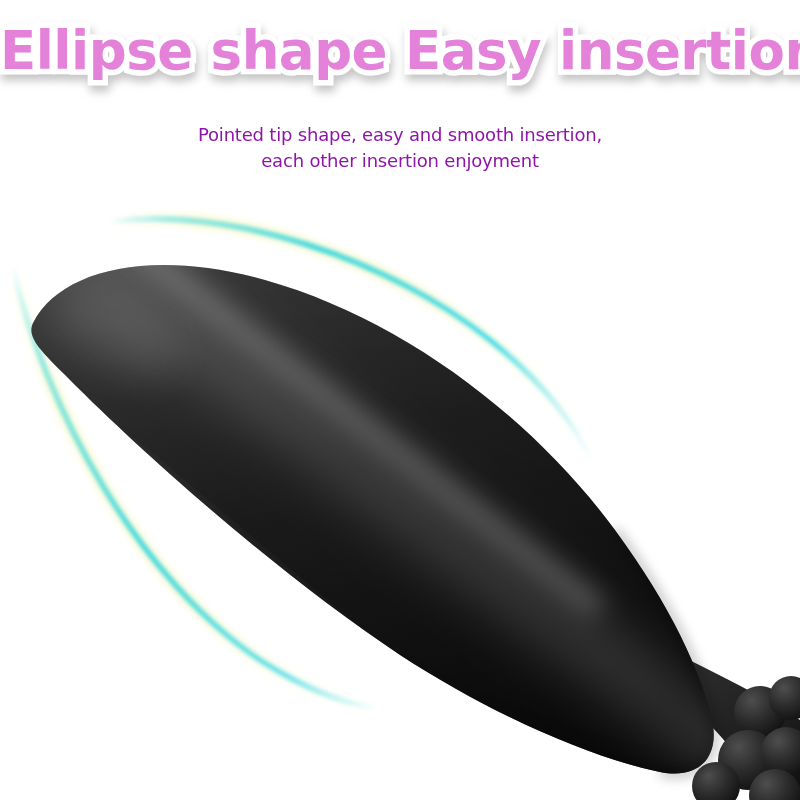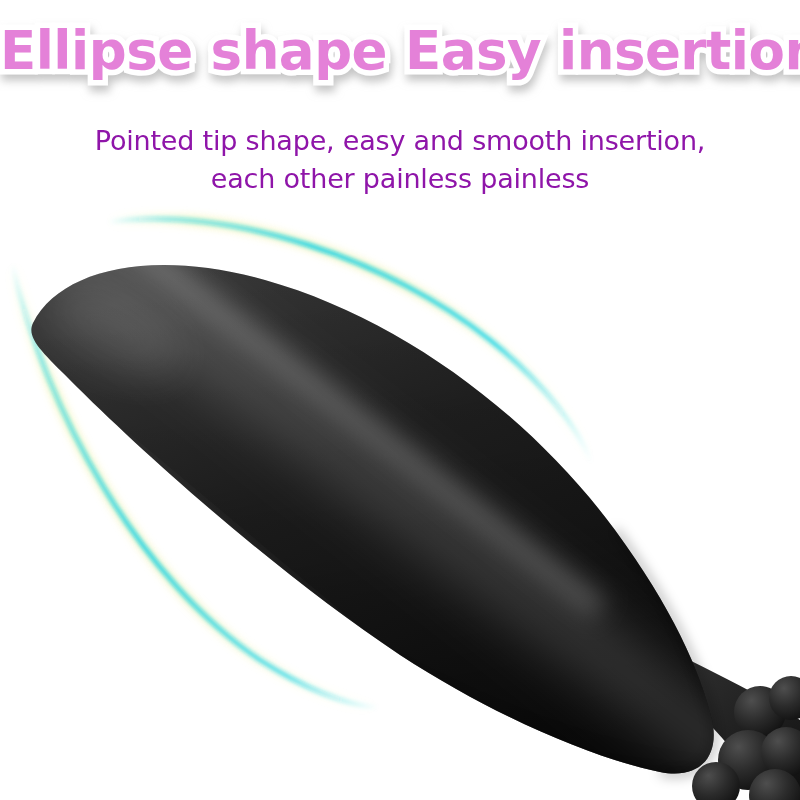--- a/index.html
+++ b/index.html
@@ -42,21 +42,21 @@
     paint-order: stroke fill;
     white-space:nowrap;
   }
 
   #subtitle {
     position:absolute;
     left:0; top:122px;
     width:800px;
     text-align:center;
     font-family:"DejaVu Sans", sans-serif;
-    font-size:27px;
+    font-size:18px;
     font-weight:400;
     line-height:1.42;
     letter-spacing:-0.2px;
     color:#8f15a9;
   }
   #subtitle .line { display:block; }
 
   
   #product-stage {
     position:absolute;
@@ -72,21 +72,21 @@
 <div id="page">
 
   <div id="text-block">
 
     <div id="headline-wrap">
       <span id="headline">Ellipse shape Easy insertion</span>
     </div>
 
     <div id="subtitle">
       <span class="line">Pointed tip shape, easy and smooth insertion,</span>
-      <span class="line">each other painless painless</span>
+      <span class="line">each other insertion enjoyment</span>
     </div>
 
   </div>
 
   <div id="product-stage">
     <svg id="product-svg" viewBox="0 0 800 600" xmlns="http://www.w3.org/2000/svg">
       <defs>
 
         <linearGradient id="bodyGrad" x1="0.18" y1="0.04" x2="0.76" y2="0.98">
           <stop offset="0" stop-color="#3d3d3d"></stop>

